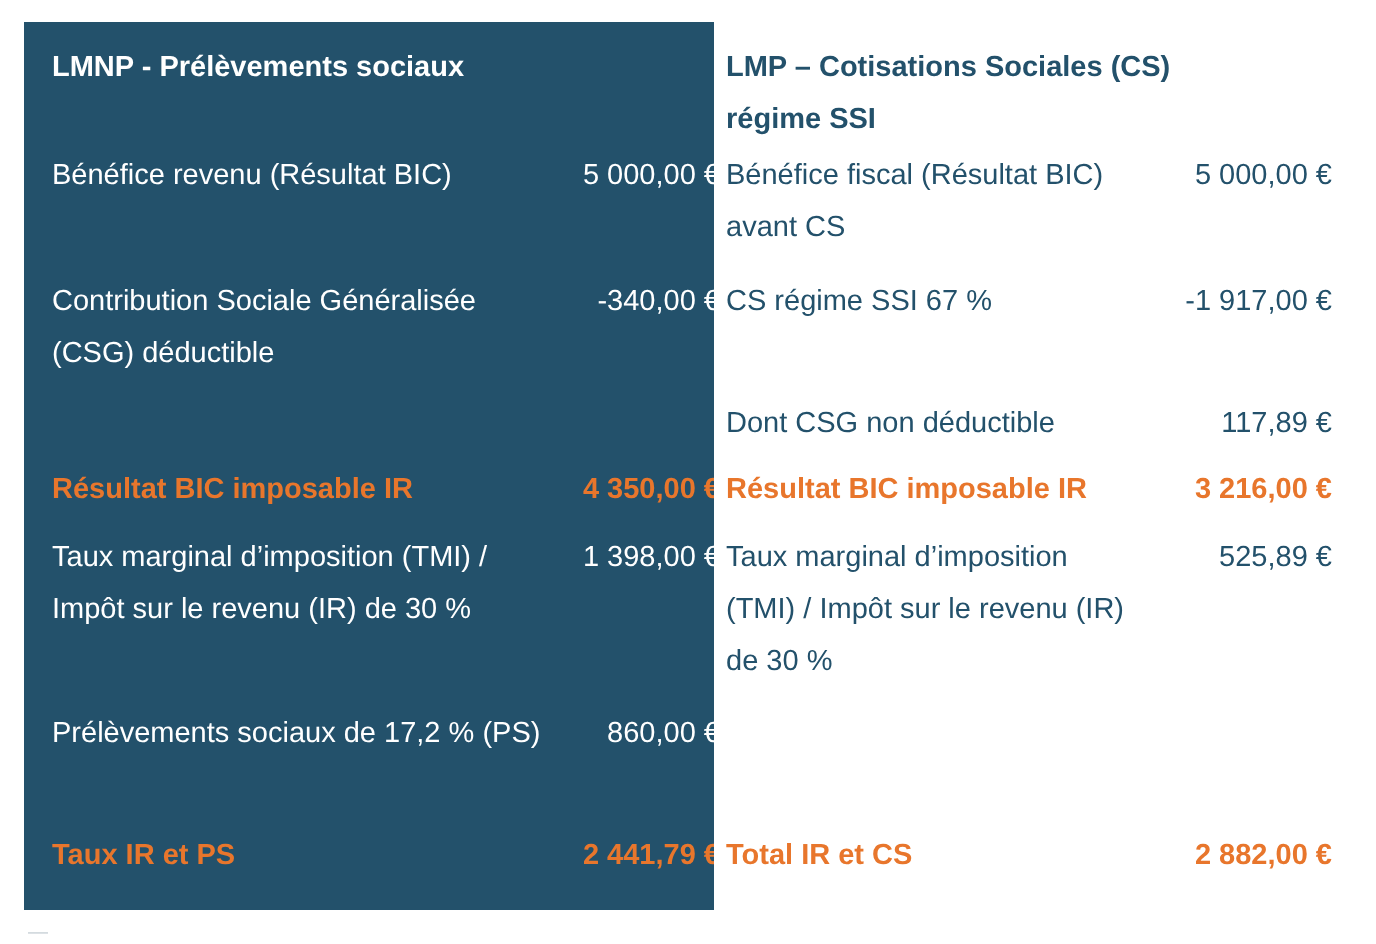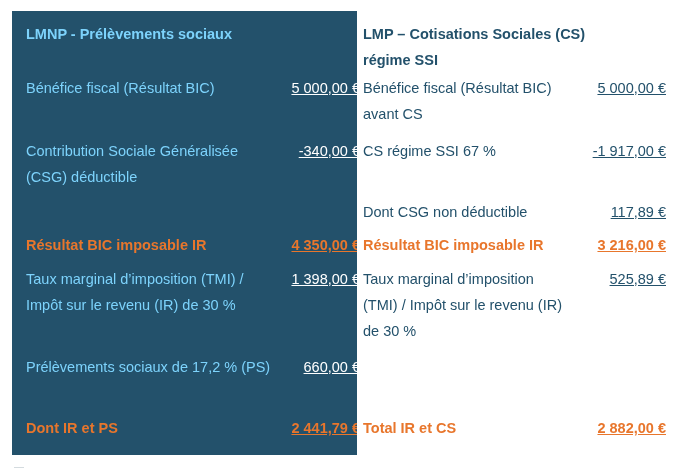--- a/index.html
+++ b/index.html
@@ -61,31 +61,30 @@
     top: 0;
     display: block;
   }
 
   .row .value {
     position: absolute;
     top: 0;
     display: block;
     text-align: right;
     white-space: nowrap;
-    text-decoration: underline;
   }
 
   
   .panel-left .row {
     left: 14px;
     width: 334px;
   }
   .panel-left .label {
     width: 250px;
-    color: #7dd3fc;
+    color: #ffffff;
     font-size: 14.5px;
     line-height: 26px;
   }
   .panel-left .value {
     right: 0;
     width: 160px;
     color: #ffffff;
     font-size: 14.5px;
     line-height: 26px;
   }
@@ -148,46 +147,46 @@
 <div id="comparison-table">
 
   <div class="panel-left">
     <div class="col-inner">
 
       <div class="row head" style="top:10px;">
         <span class="label">LMNP - Prélèvements sociaux</span>
       </div>
 
       <div class="row" style="top:64px;">
-        <span class="label">Bénéfice fiscal (Résultat BIC)</span>
+        <span class="label">Bénéfice revenu (Résultat BIC)</span>
         <span class="value">5 000,00 €</span>
       </div>
 
       <div class="row" style="top:127px;">
         <span class="label">Contribution Sociale Généralisée (CSG) déductible</span>
         <span class="value">-340,00 €</span>
       </div>
 
       <div class="row accent" style="top:221px;">
         <span class="label">Résultat BIC imposable IR</span>
         <span class="value">4 350,00 €</span>
       </div>
 
       <div class="row" style="top:255px;">
         <span class="label">Taux marginal d’imposition (TMI) / Impôt sur le revenu (IR) de 30 %</span>
         <span class="value">1 398,00 €</span>
       </div>
 
       <div class="row" style="top:343px;">
         <span class="label">Prélèvements sociaux de 17,2 % (PS)</span>
-        <span class="value">660,00 €</span>
+        <span class="value">860,00 €</span>
       </div>
 
       <div class="row accent" style="top:404px;">
-        <span class="label">Dont IR et PS</span>
+        <span class="label">Taux IR et PS</span>
         <span class="value">2 441,79 €</span>
       </div>
 
     </div>
   </div>
 
   <div class="panel-right">
     <div class="col-inner">
 
       <div class="row head" style="top:10px;">

